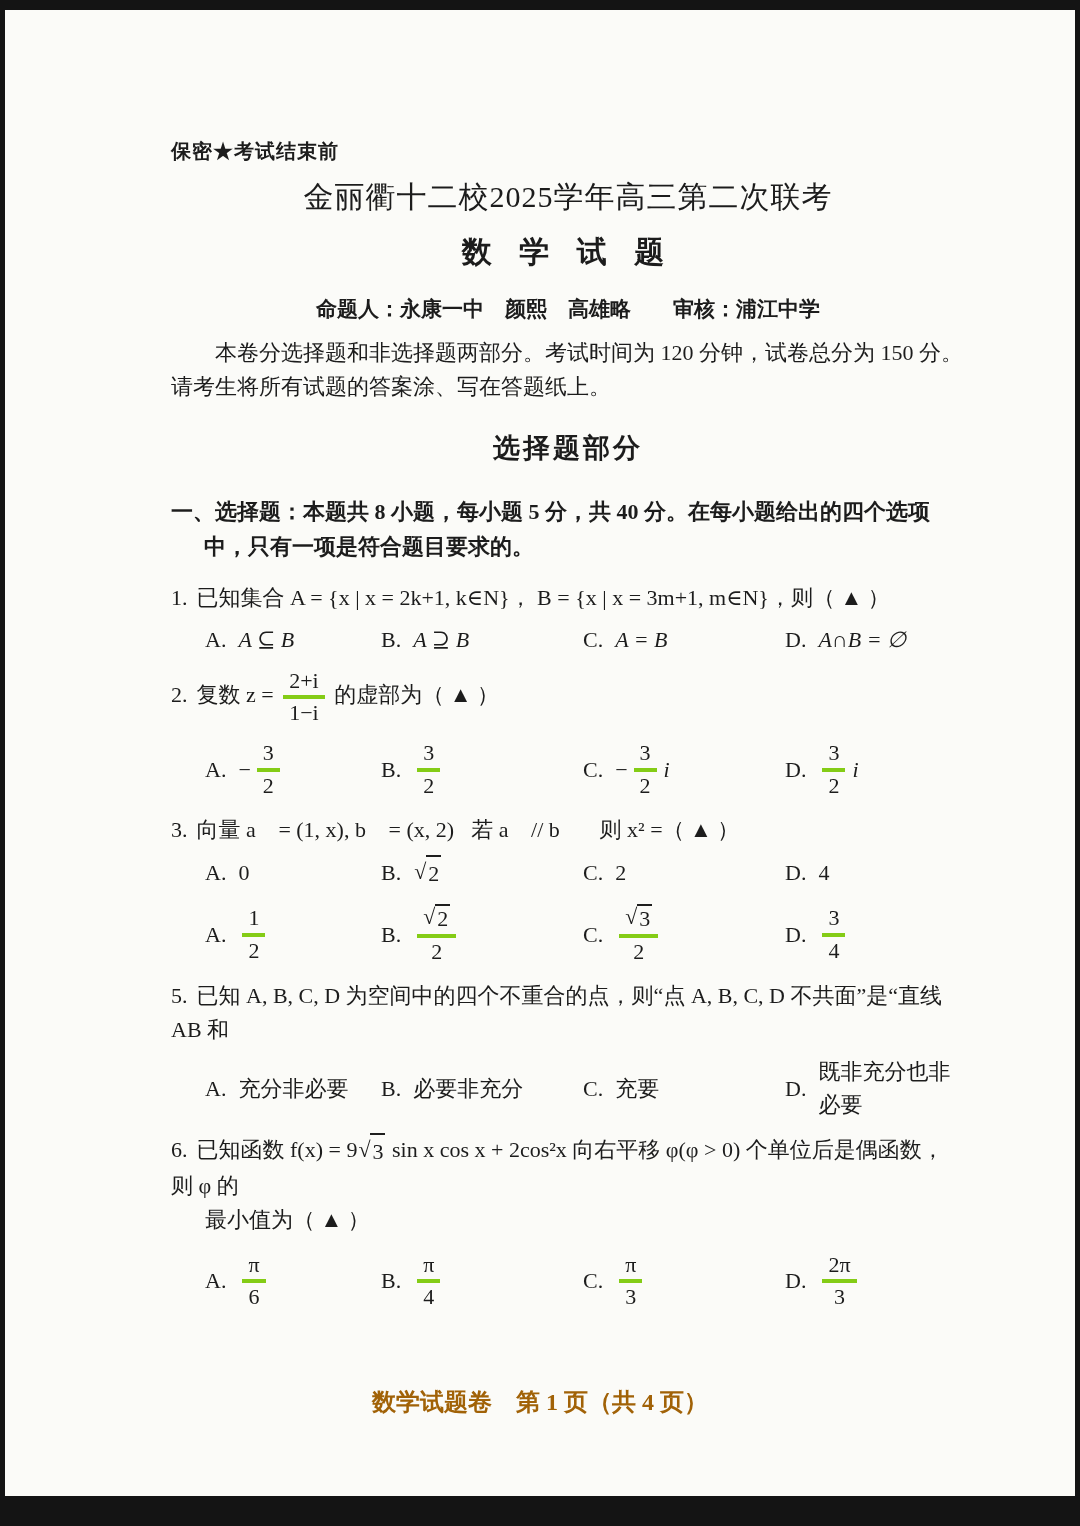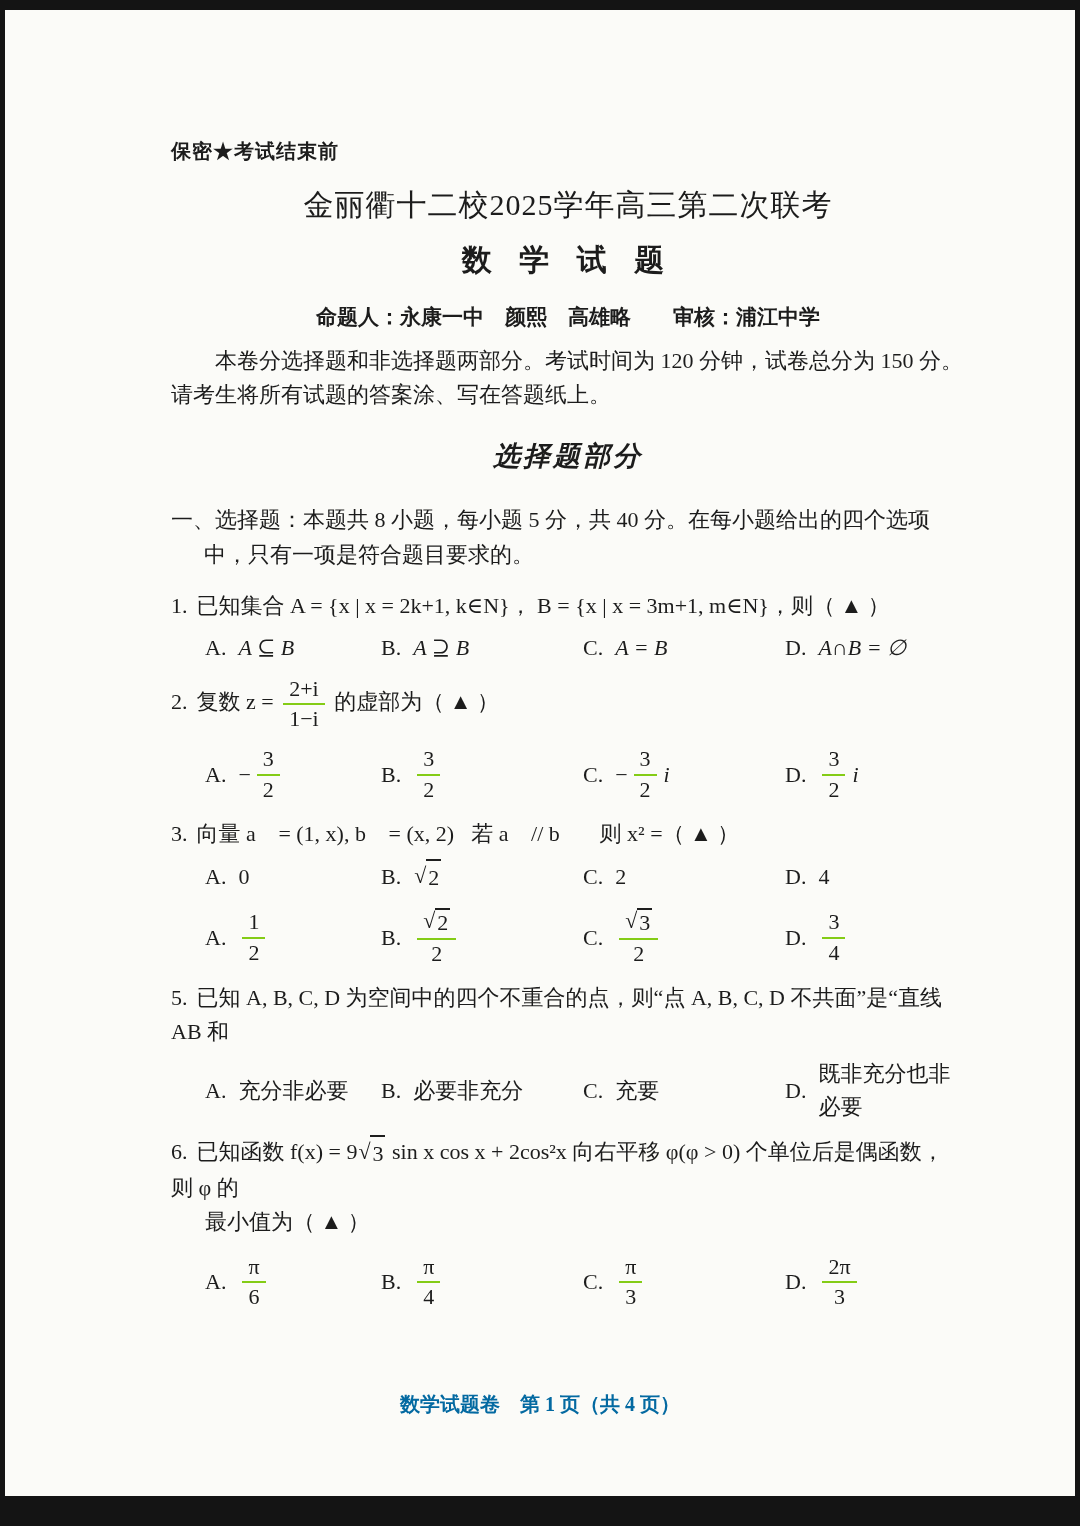--- a/index.html
+++ b/index.html
@@ -3,53 +3,53 @@
 <meta charset="utf-8">
 <style>
   * { margin:0; padding:0; box-sizing:border-box; }
   html,body { background:#101010; }
   body { font-family:"Liberation Serif","DejaVu Serif",serif; }
 
   .scan { position:relative; width:1080px; height:1526px; background:#141414; overflow:hidden; margin:0 auto; }
   .page { position:absolute; top:10px; left:5px; right:5px; bottom:30px; background:#fbfbf8; color:#1c1c1c; }
   .content { padding:126px 110px 0 166px; font-size:22px; line-height:1.5; }
 
-  .security { font-weight:bold; font-size:20px; margin-bottom:16px; letter-spacing:1px; }
+  .security { font-weight:bold; font-size:20px; margin-bottom:8px; letter-spacing:1px; }
   .title { text-align:center; font-size:30px; font-weight:normal; letter-spacing:1px; margin-bottom:10px; }
   .subject { text-align:center; font-size:30px; font-weight:bold; letter-spacing:10px; margin-bottom:20px; }
   .authors { text-align:center; font-weight:bold; font-size:21px; margin-bottom:10px; }
   .intro { text-indent:2em; margin-bottom:18px; line-height:1.55;font-family:Liberation Serif, serif; }
-  .section-title { text-align:center; font-size:27px; font-weight:bold; letter-spacing:3px; margin:24px 0 26px;font-style:italic; }
-  .directions { font-weight:normal; padding-left:1.5em; text-indent:-1.5em; line-height:1.6; margin-bottom:16px; }
+  .section-title { text-align:center; font-size:27px; font-weight:bold; letter-spacing:3px; margin:24px 0 26px; }
+  .directions { font-weight:bold; padding-left:1.5em; text-indent:-1.5em; line-height:1.6; margin-bottom:16px; }
 
   .question { margin-bottom:12px; }
   .stem { line-height:1.55; }
   .stem .qnum { margin-right:9px; }
   .stem-line2 { padding-left:34px; line-height:1.55; }
 
   .optrow { display:grid; grid-template-columns:176px 202px 202px 1fr; padding-left:34px; align-items:center; margin:8px 0 10px; }
   .optrow.frac-row { margin:14px 0 14px; }
   .opt { display:inline-flex; align-items:center; }
   .olabel { margin-right:12px; }
   .math { font-style:italic; }
   .plain { font-style:normal; }
 
   .frac { display:inline-flex; flex-direction:column; align-items:center; text-align:center; vertical-align:middle; margin:0 4px; line-height:1.2; }
-  .frac .top { padding:0 6px 1px; border-bottom:2px solid #84cc16; }
+  .frac .top { padding:0 6px 1px; border-bottom:4px solid #84cc16; }
   .frac .bot { padding:1px 6px 0; }
   .frac .top.sq { display:inline-flex; align-items:flex-start; }
 
   .sqrt { display:inline-flex; align-items:flex-start; vertical-align:baseline; margin:0 1px; }
   .ssym { font-style:normal; }
   .srad { border-top:2px solid #1e1e1e; padding:0 2px; }
 
   .suffix { margin-left:3px; }
   .sign { margin-right:2px; }
 
-  .footer { position:absolute; bottom:78px; left:0; right:0; text-align:center; font-weight:bold; font-size:20px; color:#0369a1; }
+  .footer { position:absolute; bottom:78px; left:0; right:0; text-align:center; font-weight:bold; font-size:24px; color:#a16207; }
 </style>
 </head>
 <body>
 
 <div class="scan">
   <div class="page">
     <div class="content">
 
       <div class="security">保密★考试结束前</div>
 

